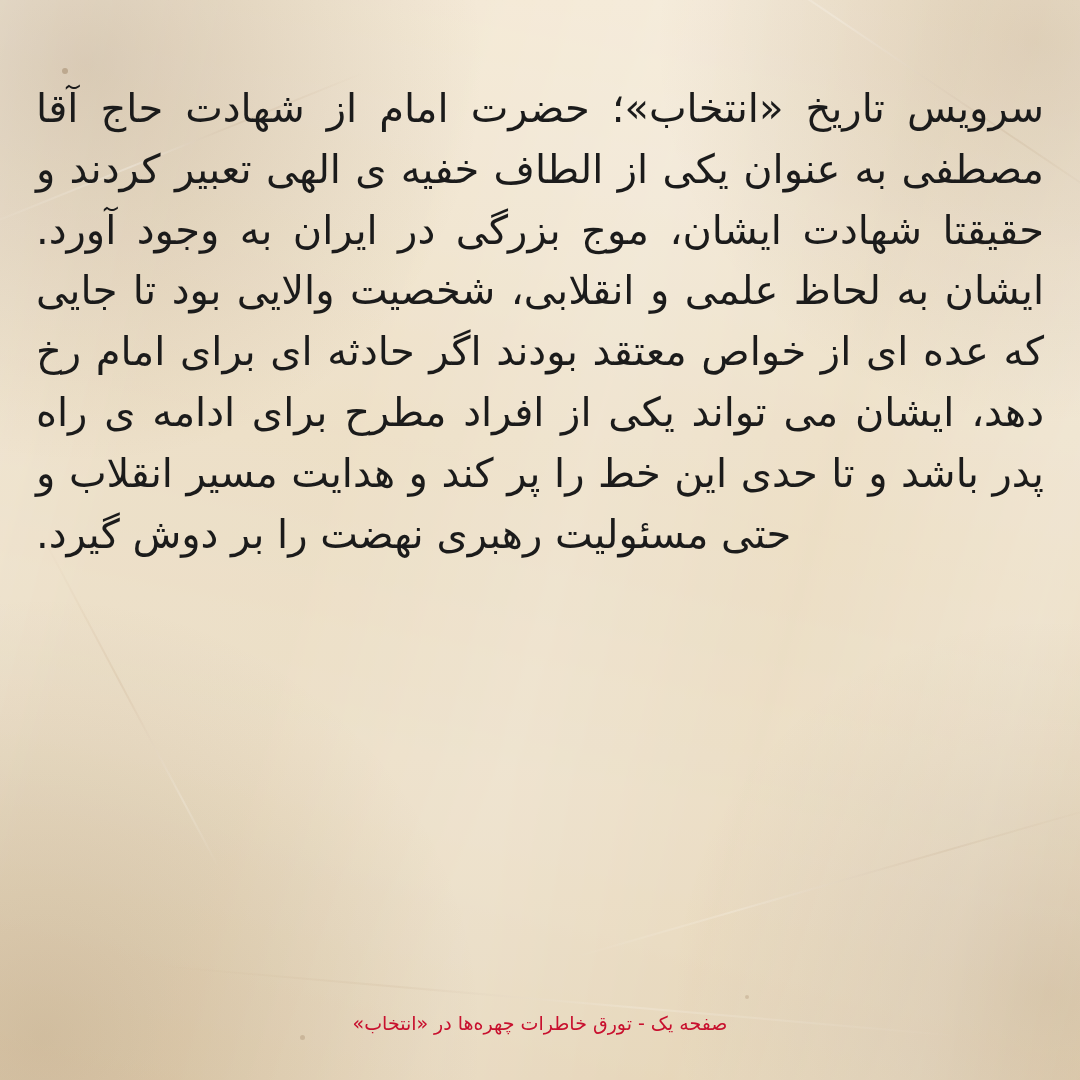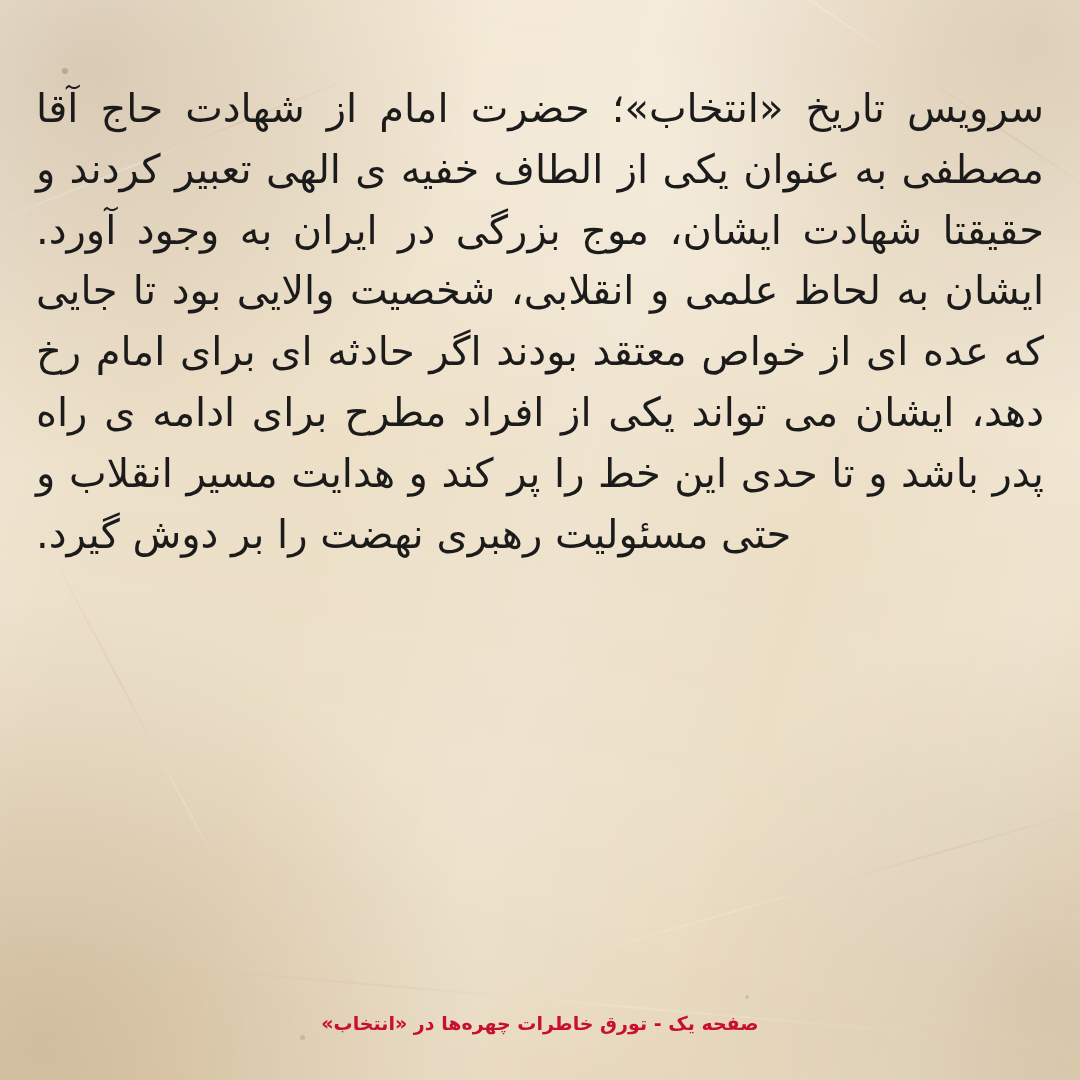--- a/index.html
+++ b/index.html
@@ -91,21 +91,21 @@
   .para.p2 { margin-top: 2px; }
 
   #caption {
     position: absolute;
     left: 0; right: 0;
     bottom: 46px;
     text-align: center;
     color: #c8102e;
     font-family: "DejaVu Sans", sans-serif;
     font-size: 19px;
-    font-weight: bold;
+    font-weight: normal;
     letter-spacing: 0.2px;
   }
 </style>
 </head>
 <body>
 
 <div id="page">
 
   <div class="crease c1"></div>
   <div class="crease c2"></div>

